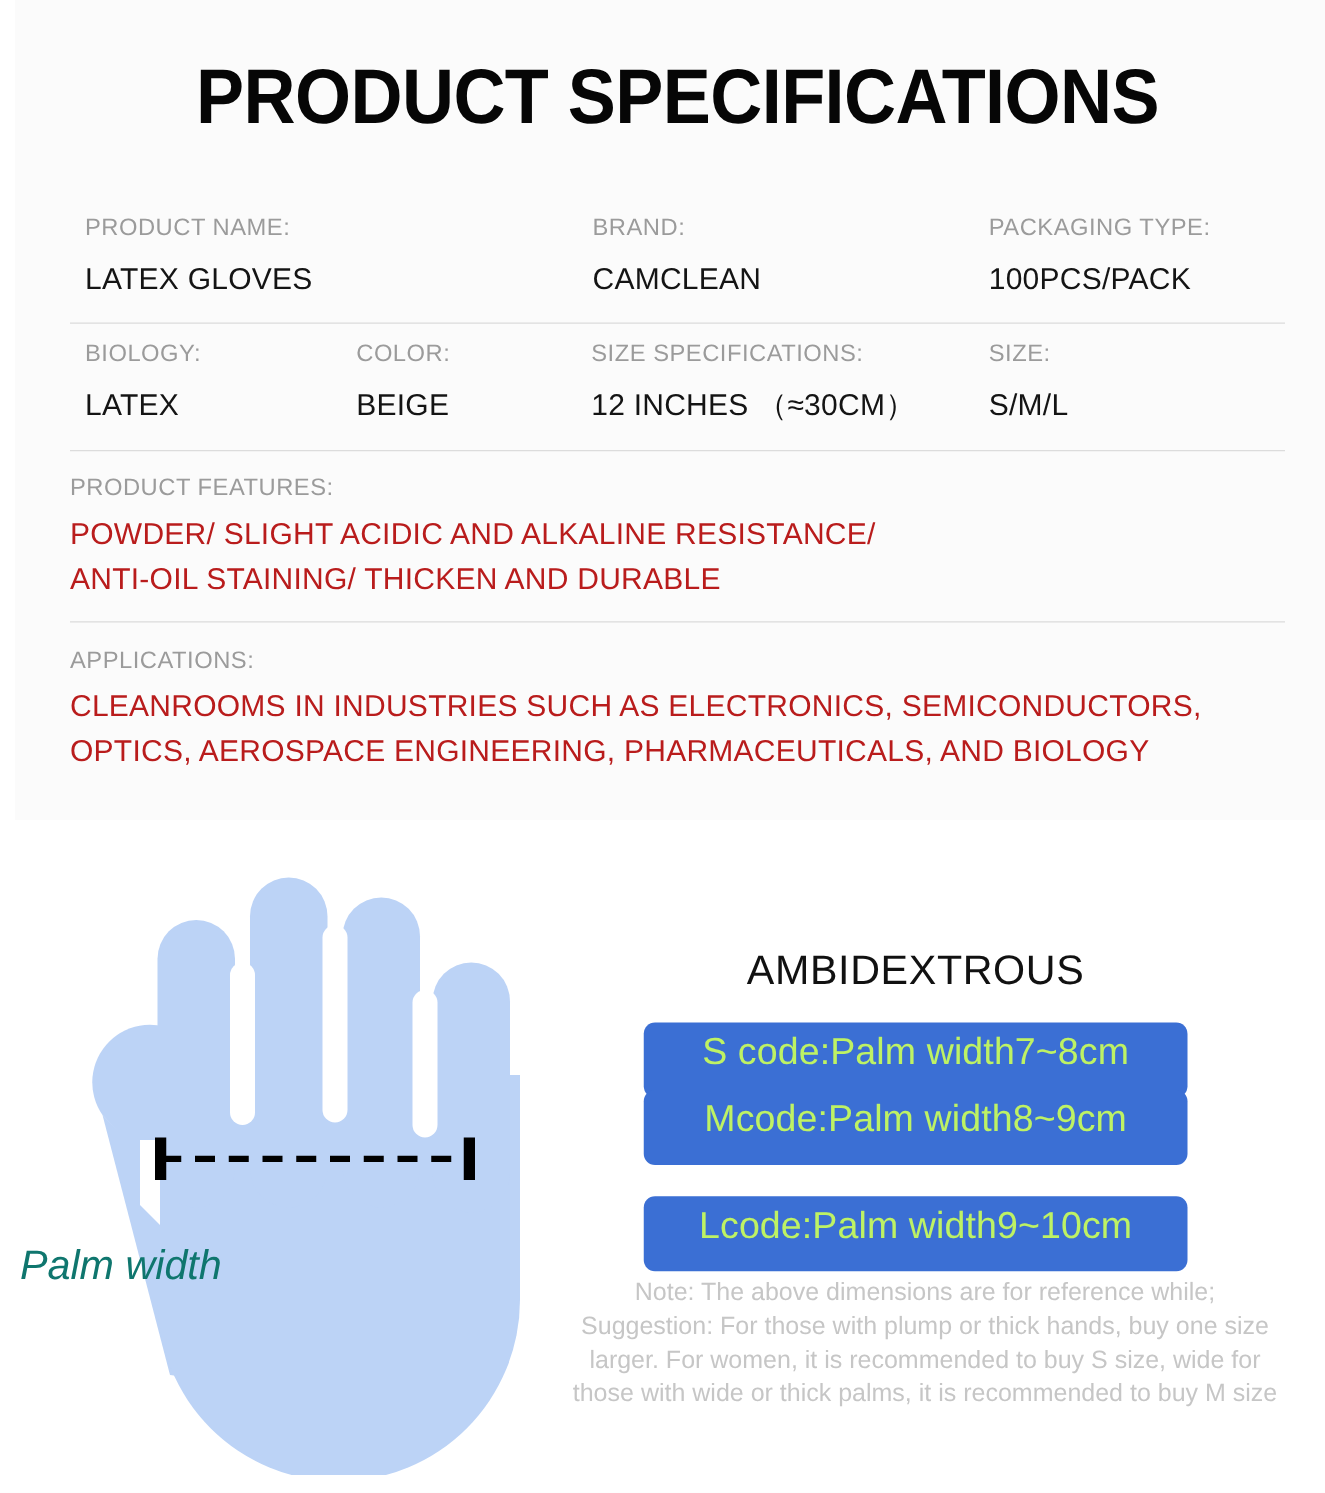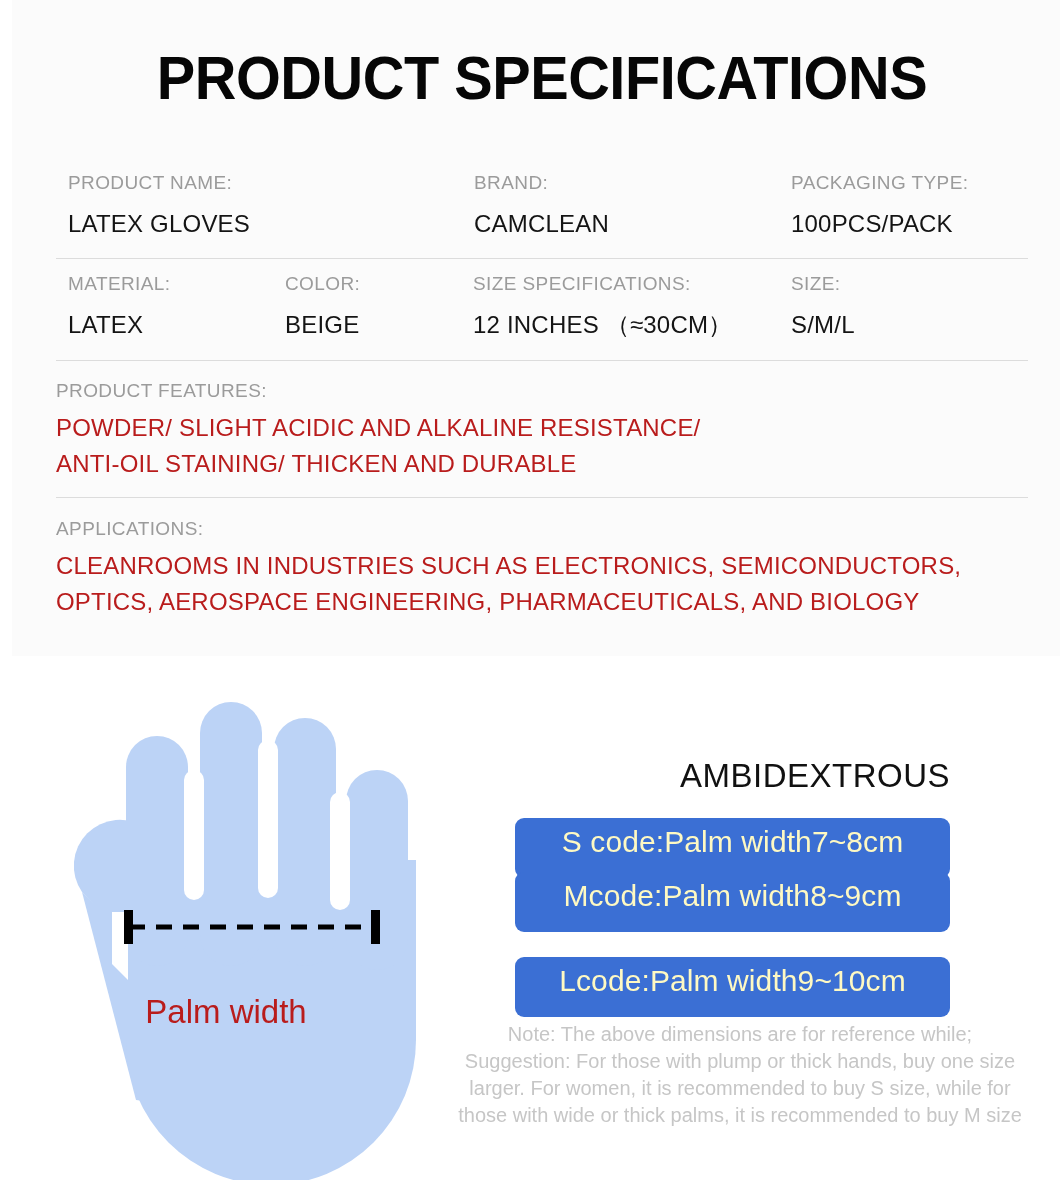--- a/index.html
+++ b/index.html
@@ -110,52 +110,52 @@
     width: 420px;
     height: 500px;
   }
   #hand-svg { display: block; }
 
   #palm-width-label {
     position: absolute;
     left: 0;
     top: 312px;
     width: 420px;
-    text-align: center;
     font-size: 33px;
     line-height: 40px;
-    color: #b91c1c;
+    color: #0f766e;
+    font-style: italic;
   }
 
   
   #size-panel {
     position: absolute;
     left: 440px;
     top: 100px;
     width: 600px;
   }
   #ambidextrous-heading {
     position: absolute;
     left: 75px;
     top: 0;
     width: 435px;
-    text-align: right;
+    text-align: center;
     font-size: 33px;
     line-height: 40px;
     color: #111111;
     letter-spacing: 0.5px;
   }
   .size-badge {
     position: absolute;
     left: 75px;
     width: 435px;
     height: 60px;
     background: #3b6fd4;
     border-radius: 9px;
-    color: #fef9c3;
+    color: #bef264;
     font-size: 30px;
     line-height: 47px;
     text-align: center;
     letter-spacing: 0.1px;
     box-sizing: border-box;
   }
   #badge-s { top: 62px; }
   #badge-m { top: 116px; }
   #badge-l { top: 201px; }
 
@@ -189,21 +189,21 @@
     <div class="spec-cell" style="left:735px;">
       <div class="spec-label">PACKAGING TYPE:</div>
       <div class="spec-value">100PCS/PACK</div>
     </div>
   </div>
 
   <div class="divider" style="top:258px;"></div>
 
   <div class="spec-row" style="top:273px;">
     <div class="spec-cell" style="left:12px;">
-      <div class="spec-label">MATERIAL:</div>
+      <div class="spec-label">BIOLOGY:</div>
       <div class="spec-value">LATEX</div>
     </div>
     <div class="spec-cell" style="left:229px;">
       <div class="spec-label">COLOR:</div>
       <div class="spec-value">BEIGE</div>
     </div>
     <div class="spec-cell" style="left:417px;">
       <div class="spec-label">SIZE SPECIFICATIONS:</div>
       <div class="spec-value">12 INCHES （≈30CM）</div>
     </div>
@@ -274,18 +274,18 @@
   <div id="size-panel">
     <div id="ambidextrous-heading">AMBIDEXTROUS</div>
 
     <div id="badge-s" class="size-badge">S code:Palm width7~8cm</div>
     <div id="badge-m" class="size-badge">Mcode:Palm width8~9cm</div>
     <div id="badge-l" class="size-badge">Lcode:Palm width9~10cm</div>
 
     <div id="size-note">
       <div>Note: The above dimensions are for reference while;</div>
       <div>Suggestion: For those with plump or thick hands, buy one size</div>
-      <div>larger. For women, it is recommended to buy S size, while for</div>
+      <div>larger. For women, it is recommended to buy S size, wide for</div>
       <div>those with wide or thick palms, it is recommended to buy M size</div>
     </div>
   </div>
 
 </div>
 
 </body></html>

